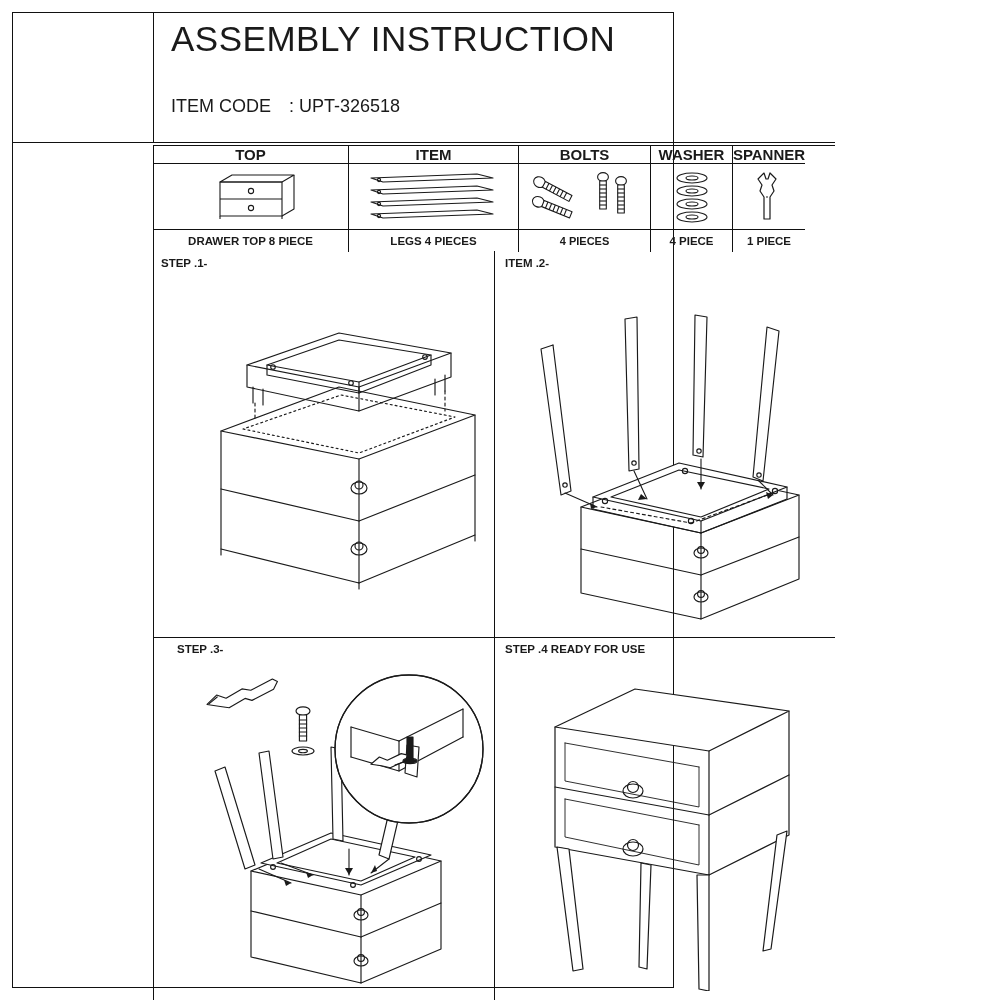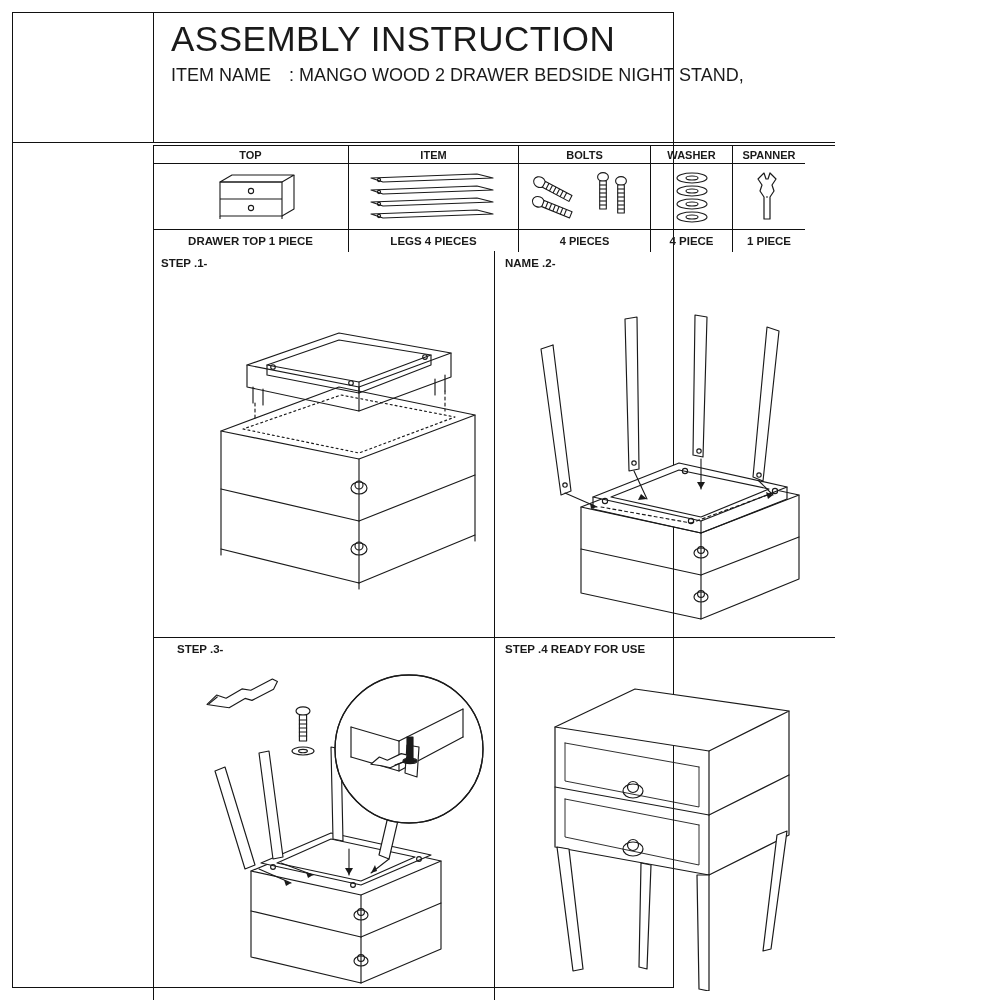--- a/index.html
+++ b/index.html
@@ -68,21 +68,21 @@
     grid-template-rows: 18px 66px 22px;
   }
   .pcell {
     border-right: 1.4px solid #111;
     border-bottom: 1.4px solid #111;
     display: flex; align-items: center; justify-content: center;
     font-size: 11.5px; font-weight: bold;
     position: relative;
     overflow: hidden;
   }
-  .pcell.head { font-size: 11px; }
+  .pcell.head { font-size: 15px; }
   .pcell.art { border-bottom: 1.4px solid #111; }
   .pcell.foot { border-bottom: none; }
   .pcell.lastcol { border-right: none; }
   .pcell.big { font-size: 11px; }
   .parts-left-cap {
     position: absolute; left: 0; top: 0; height: 106px; width: 0;
     border-left: 1.4px solid #111;
   }
 
   
@@ -119,22 +119,22 @@
 </style>
 </head>
 <body>
 
 <div id="page">
   <div class="frame">
 
     <div class="title-block">
       <div class="title-left-rule"></div>
       <div class="main-title">ASSEMBLY INSTRUCTION</div>
-      <div class="item-line l1">
-        <span class="lbl">ITEM NAME</span><span>: MANGO WOOD 2 DRAWER BEDSIDE NIGHT STAND,</span>
+      <div class="item-line l2">
+        <span class="lbl">ITEM CODE</span><span>: UPT-326518</span>
       </div>
     </div>
 
     <div class="parts">
       <div class="parts-left-cap"></div>
       <div class="parts-grid">
 
         <div class="pcell head">TOP</div>
         <div class="pcell head">ITEM</div>
         <div class="pcell head">BOLTS</div>
@@ -235,35 +235,35 @@
         </div>
         <div class="pcell art lastcol">
           <svg width="54" height="60" viewBox="0 0 54 60">
             <g fill="none" stroke="#1a1a1a" stroke-width="1.2" stroke-linejoin="round">
               <path d="M22 6 L16 12 L20 18 L18 24 L22 30 L22 52 L28 52 L28 30 L32 24 L30 18 L34 12 L28 6 L26 12 L24 12 Z"></path>
               <path d="M24 30 L26 30"></path>
             </g>
           </svg>
         </div>
 
-        <div class="pcell foot">DRAWER TOP 1 PIECE</div>
+        <div class="pcell foot">DRAWER TOP 8 PIECE</div>
         <div class="pcell foot">LEGS 4 PIECES</div>
         <div class="pcell foot big">4 PIECES</div>
         <div class="pcell foot">4 PIECE</div>
         <div class="pcell foot lastcol">1 PIECE</div>
       </div>
     </div>
 
     <div class="steps">
       <div class="steps-left-cap"></div>
       <div class="vline"></div>
       <div class="hline"></div>
 
       <div class="step-label s1">STEP .1-</div>
-      <div class="step-label s2">NAME .2-</div>
+      <div class="step-label s2">ITEM .2-</div>
       <div class="step-label s3">STEP .3-</div>
       <div class="step-label s4">
         <span>STEP .4</span><span class="plain"> READY FOR USE</span>
       </div>
 
       <svg class="art-svg" style="left:10px; top:40px;" width="330" height="330" viewBox="0 0 330 330">
         <g fill="none" stroke="#1a1a1a" stroke-width="1.15" stroke-linejoin="round" stroke-linecap="round">
 
           <polygon points="58,140 196,168 312,124 176,96" fill="#fff"></polygon>
           <polyline points="58,140 58,258 196,292 196,168"></polyline>

